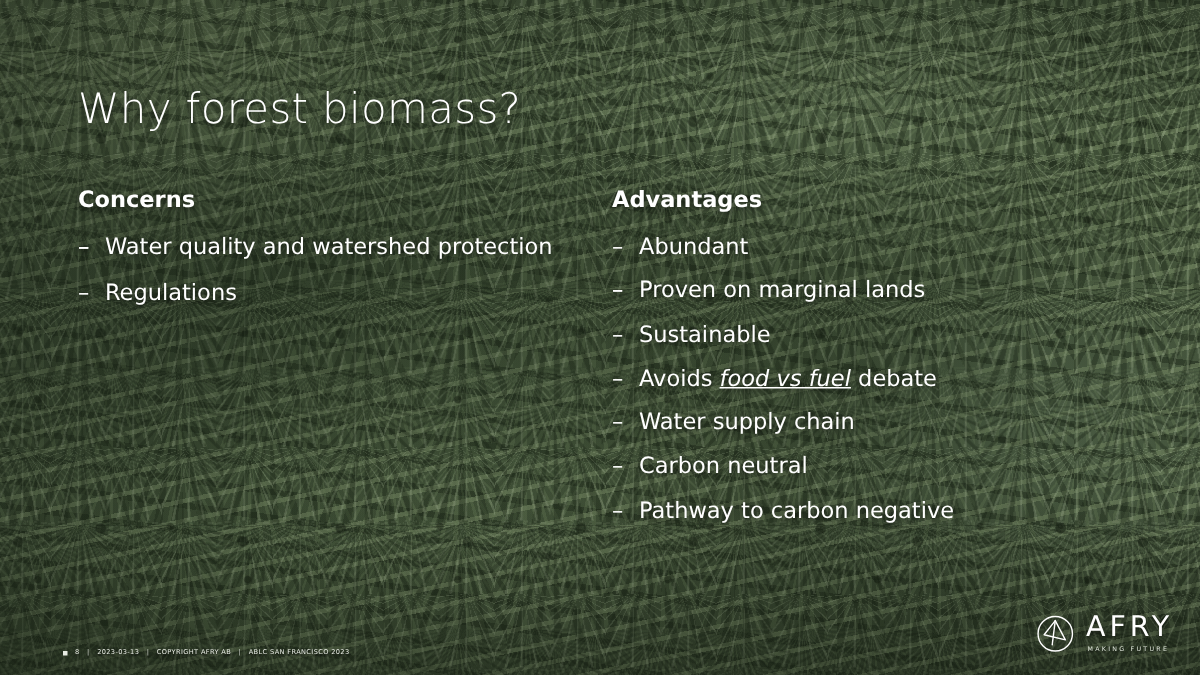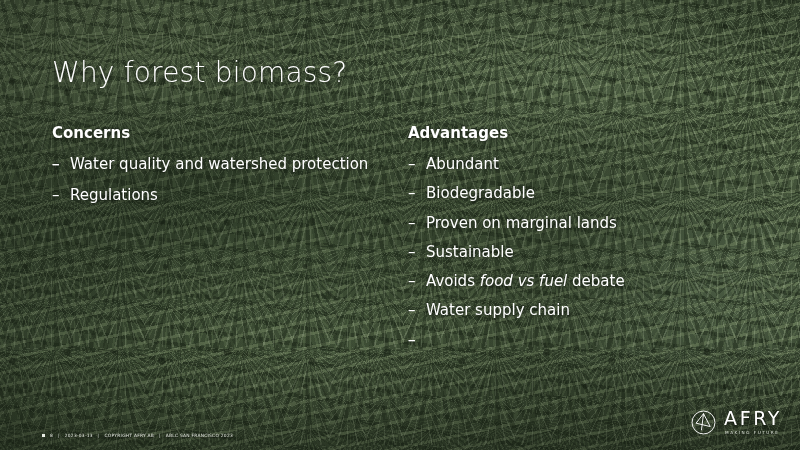--- a/index.html
+++ b/index.html
@@ -106,21 +106,21 @@
   .blist{list-style:none;margin:0;padding:0;}
   .bitem{
     position:relative;color:#ffffff;font-size:15px;font-weight:400;
     line-height:1.22;padding-left:18px;margin-bottom:13px;
     text-shadow:0 1px 4px rgba(0,0,0,.62);
   }
   .col-right .bitem{margin-bottom:11px;}
   .bitem .dash{
     position:absolute;left:0;top:0;color:#ffffff;font-weight:400;
   }
-  .bitem em{font-style:italic;}
+  .bitem em{font-style:italic;text-decoration:underline;}
 
   
   .footer{
     position:absolute;left:42px;bottom:12px;
     display:flex;align-items:center;gap:5px;
     font-size:4.4px;color:#e8ece4;letter-spacing:.25px;
     text-shadow:0 1px 2px rgba(0,0,0,.8);white-space:nowrap;
   }
   .footer-sq{display:inline-block;width:3px;height:3px;background:#e8ece4;}
   .footer-sep{opacity:.85;}
@@ -179,43 +179,44 @@
 
     <div class="col col-right">
       <div class="col-head ital">Advantages</div>
       <ul class="blist">
         <li class="bitem">
           <span class="dash">–</span>
           <span>Abundant</span>
         </li>
         <li class="bitem">
           <span class="dash">–</span>
-          <span>Biodegradable</span>
         </li>
         <li class="bitem">
           <span class="dash">–</span>
           <span>Proven on marginal lands</span>
         </li>
         <li class="bitem">
           <span class="dash">–</span>
           <span>Sustainable</span>
         </li>
         <li class="bitem">
           <span class="dash">–</span>
           <span id="avoids-item">Avoids <em>food vs fuel</em> debate</span>
         </li>
         <li class="bitem">
           <span class="dash">–</span>
           <span>Water supply chain</span>
         </li>
         <li class="bitem">
           <span class="dash">–</span>
-        </li>
-        <li class="bitem">
-          <span class="dash">–</span>
+          <span>Carbon neutral</span>
+        </li>
+        <li class="bitem">
+          <span class="dash">–</span>
+          <span>Pathway to carbon negative</span>
         </li>
       </ul>
     </div>
 
     <div class="footer">
       <span class="footer-sq"></span>
       <span>8</span>
       <span class="footer-sep">|</span>
       <span>2023-03-13</span>
       <span class="footer-sep">|</span>

